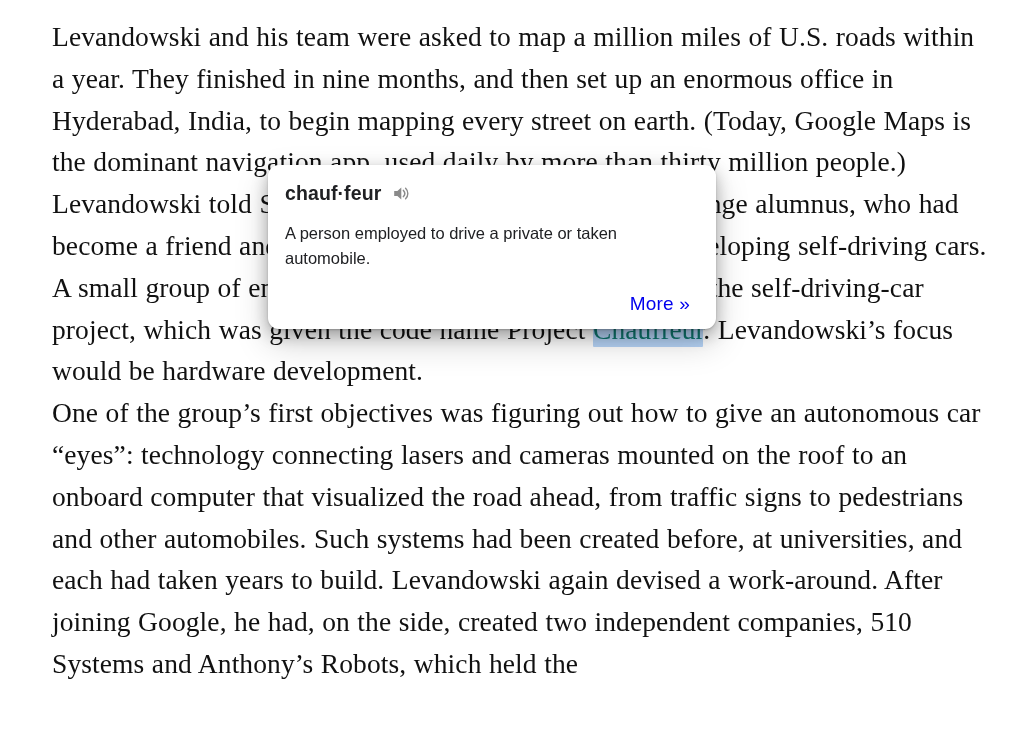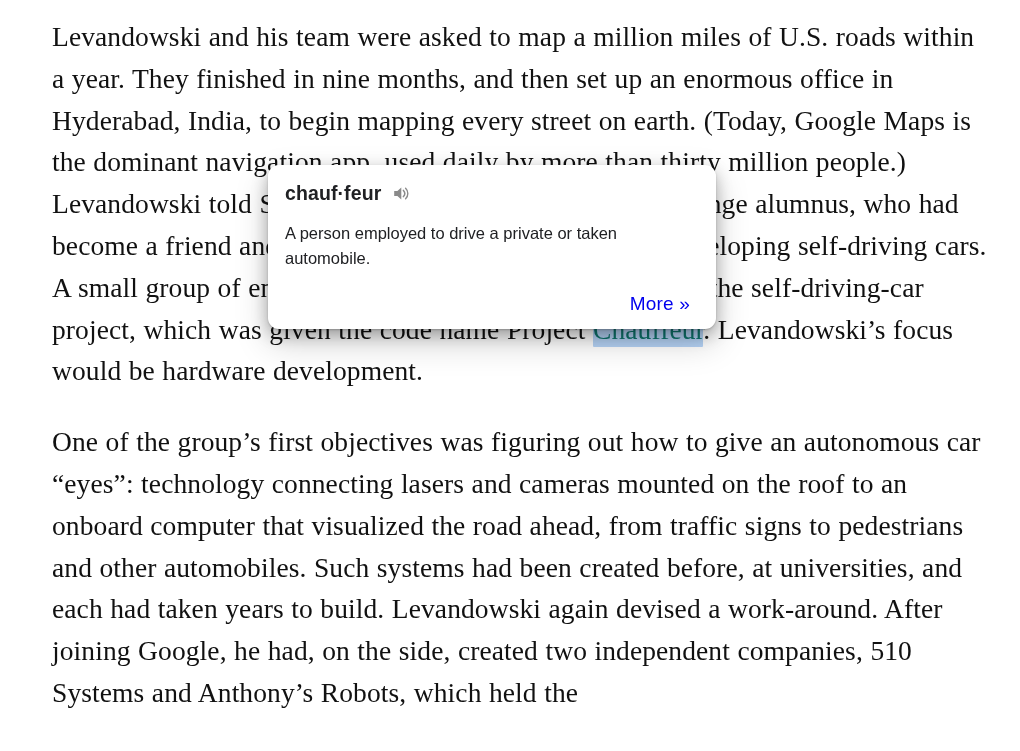--- a/index.html
+++ b/index.html
@@ -34,21 +34,20 @@
     font-family: "Liberation Serif", "DejaVu Serif", serif;
     font-size: 27.5px;
     line-height: 41.8px;
     color: #111111;
     margin: 0;
     letter-spacing: 0.1px;
     word-spacing: 0.5px;
   }
 
   .para + .para {
-    margin-top: 29px;
   }
 
   .selected-word {
     background: #b6d4f7;
     color: #0f766e;
     padding: 1px 0 2px 0;
     border-radius: 1px;
   }
 
   

